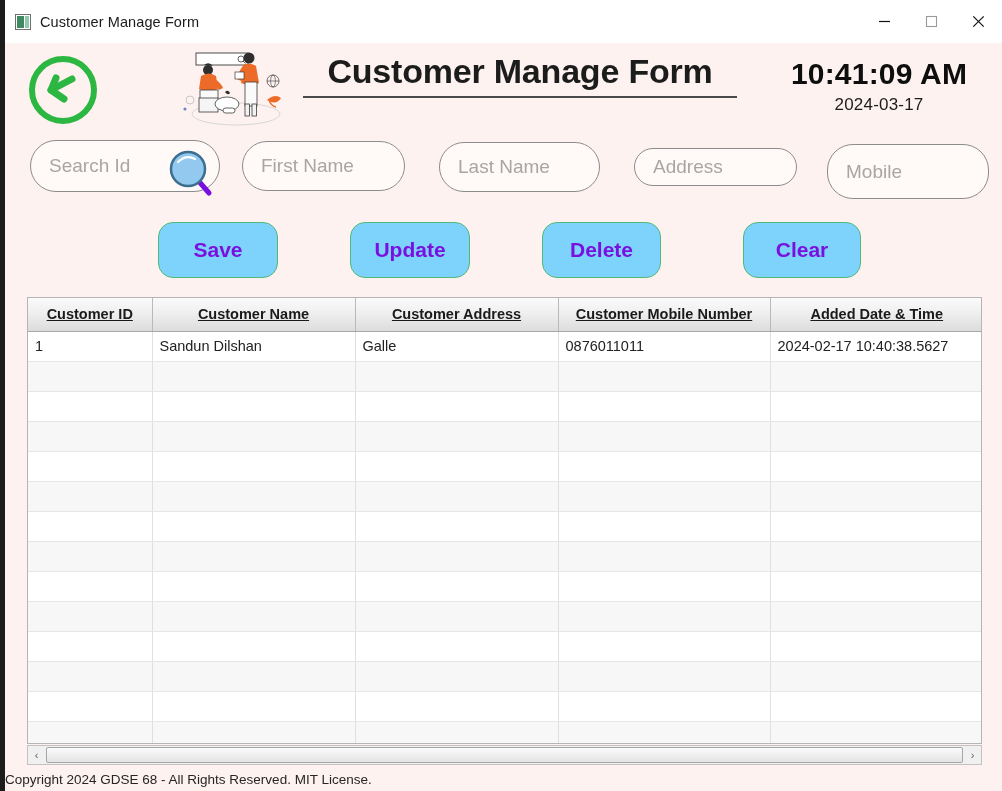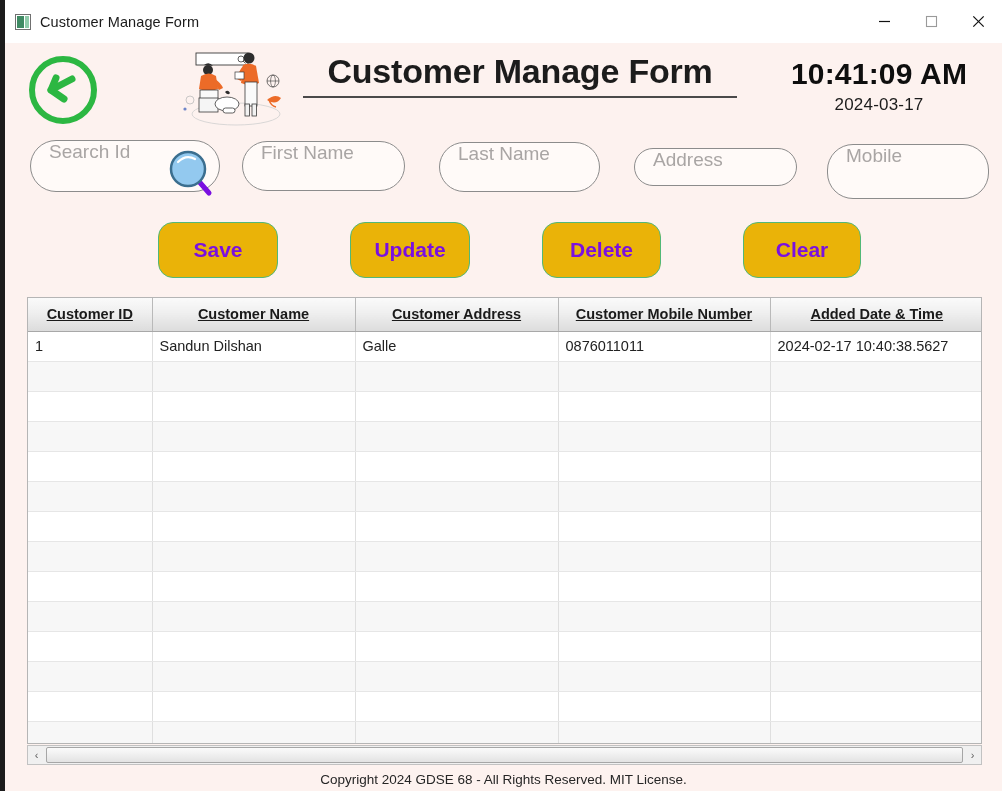--- a/index.html
+++ b/index.html
@@ -68,39 +68,39 @@
   .clock-time { font-size: 30px; font-weight: bold; color: #0e0e0e; letter-spacing: .2px; }
   .clock-date { font-size: 17px; color: #1c1c1c; margin-top: 4px; letter-spacing: .2px; }
 
   
   .fields { position: absolute; left: 0; top: 138px; width: 997px; height: 56px; }
   .field {
     position: absolute; top: 0;
     border: 1.6px solid #8c8c8c;
     border-radius: 26px;
     background: #fffaf8;
-    display: flex; align-items: flex-start;
+    display: flex; align-items: center;
   }
   .field .ph {
     font-size: 19px; color: #a9a5a4;
     padding-left: 18px; white-space: nowrap;
   }
   .f-search { left: 25px; width: 190px; height: 52px; top: 2px; }
   .f-first  { left: 237px; width: 163px; height: 50px; top: 3px; }
   .f-last   { left: 434px; width: 161px; height: 50px; top: 4px; }
   .f-addr   { left: 629px; width: 163px; height: 38px; top: 10px; }
   .f-mob    { left: 822px; width: 162px; height: 55px; top: 6px; }
   .search-icon { position: absolute; left: 158px; top: 7px; width: 62px; height: 52px; }
 
   
   .btns { position: absolute; left: 0; top: 222px; width: 997px; height: 60px; }
   .act {
     position: absolute; top: 0; height: 56px;
     border: 1.6px solid #52b878; border-radius: 15px;
-    background: #eab308;
+    background: #7dd3fc;
     display: flex; align-items: center; justify-content: center;
     font-size: 21px; font-weight: bold; color: #7a10e0;
     cursor: pointer;
   }
   .b-save   { left: 153px; width: 120px; }
   .b-update { left: 345px; width: 120px; }
   .b-delete { left: 537px; width: 119px; }
   .b-clear  { left: 738px; width: 118px; }
 
   
@@ -152,21 +152,21 @@
     width: 100%; height: 16px;
     background: linear-gradient(to bottom, #fbfbfb, #e3e3e3);
     border: 1px solid #a6a6a6; border-radius: 2px;
   }
 
   
   .footer {
     position: absolute; left: 0; top: 768px;
     width: 997px; height: 23px;
     background: #fdf2ef;
-    display: flex; align-items: center; justify-content: center;
+    display: flex; align-items: center; 
     font-size: 13.5px; color: #262626;
   }
 </style>
 </head>
 <body>
 
 <div id="app">
 
   <div class="titlebar">
     <span class="tb-icon"></span>

